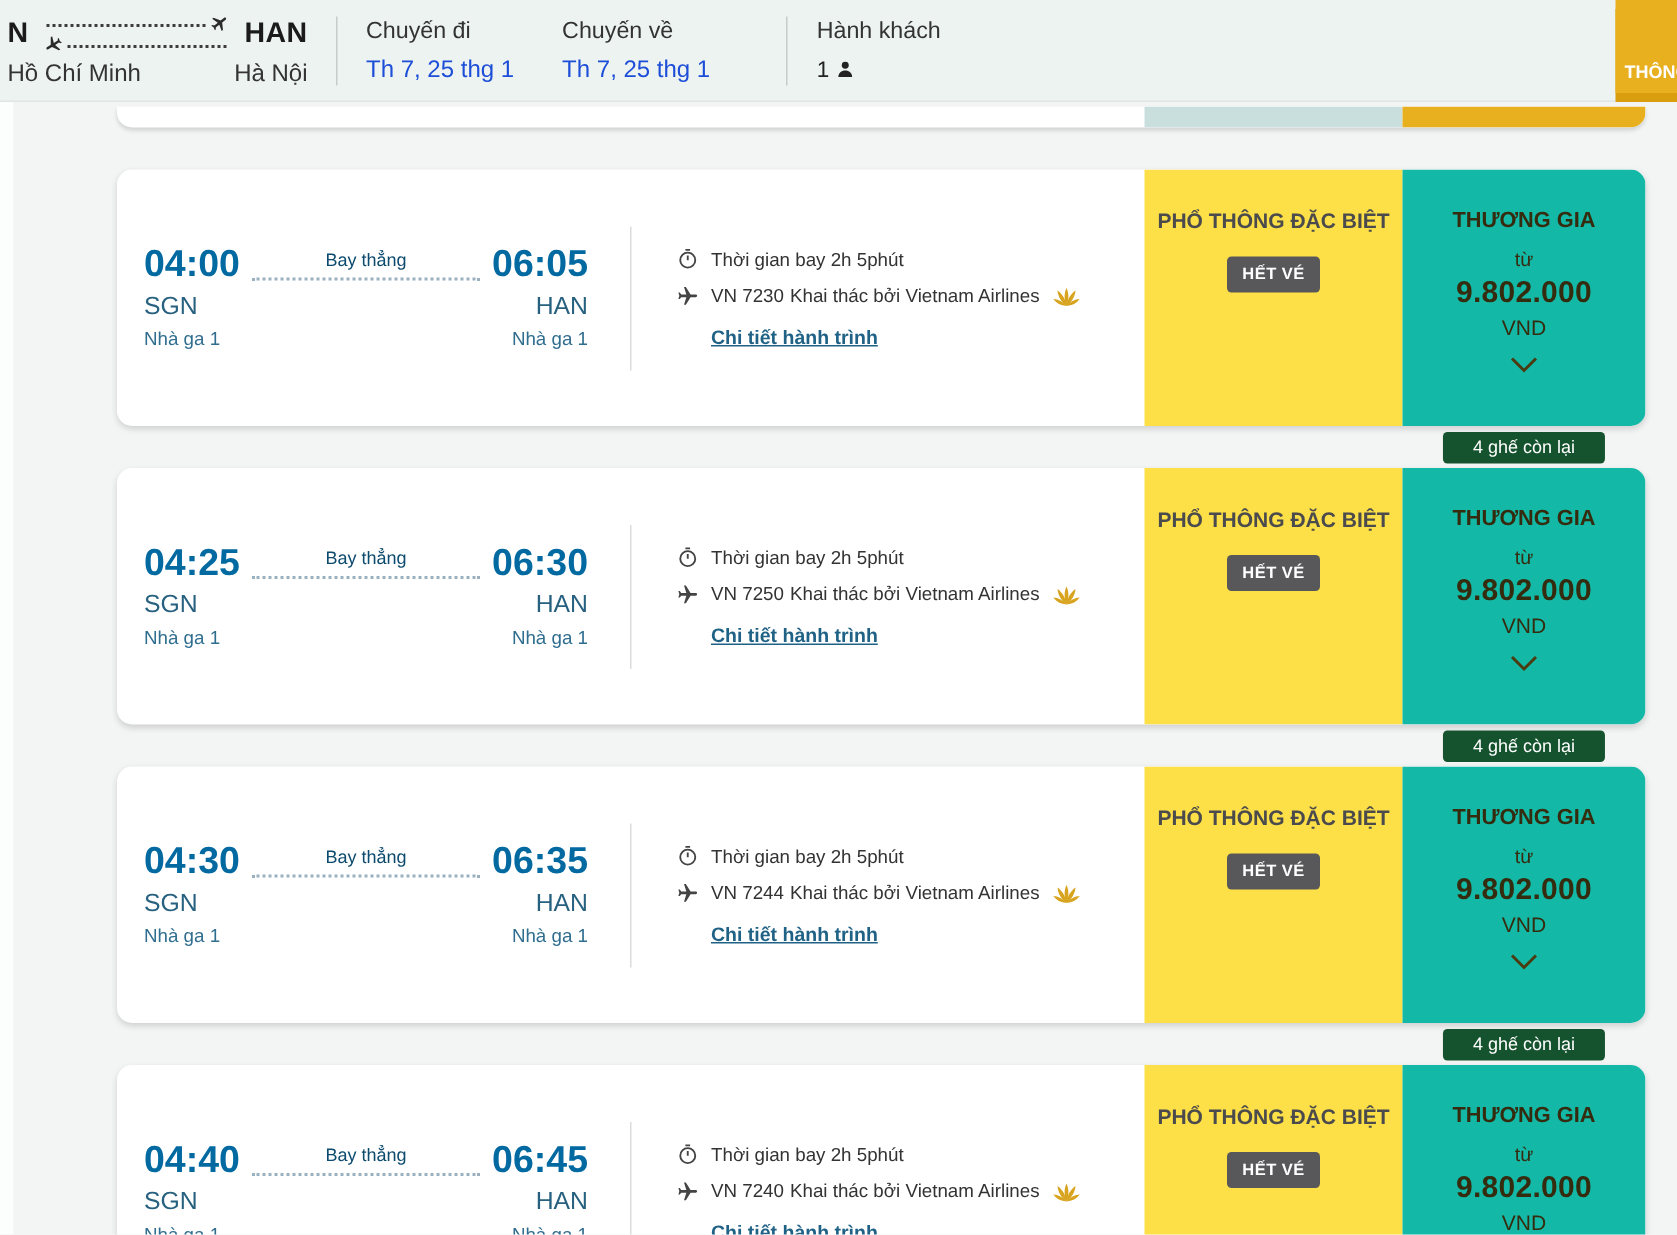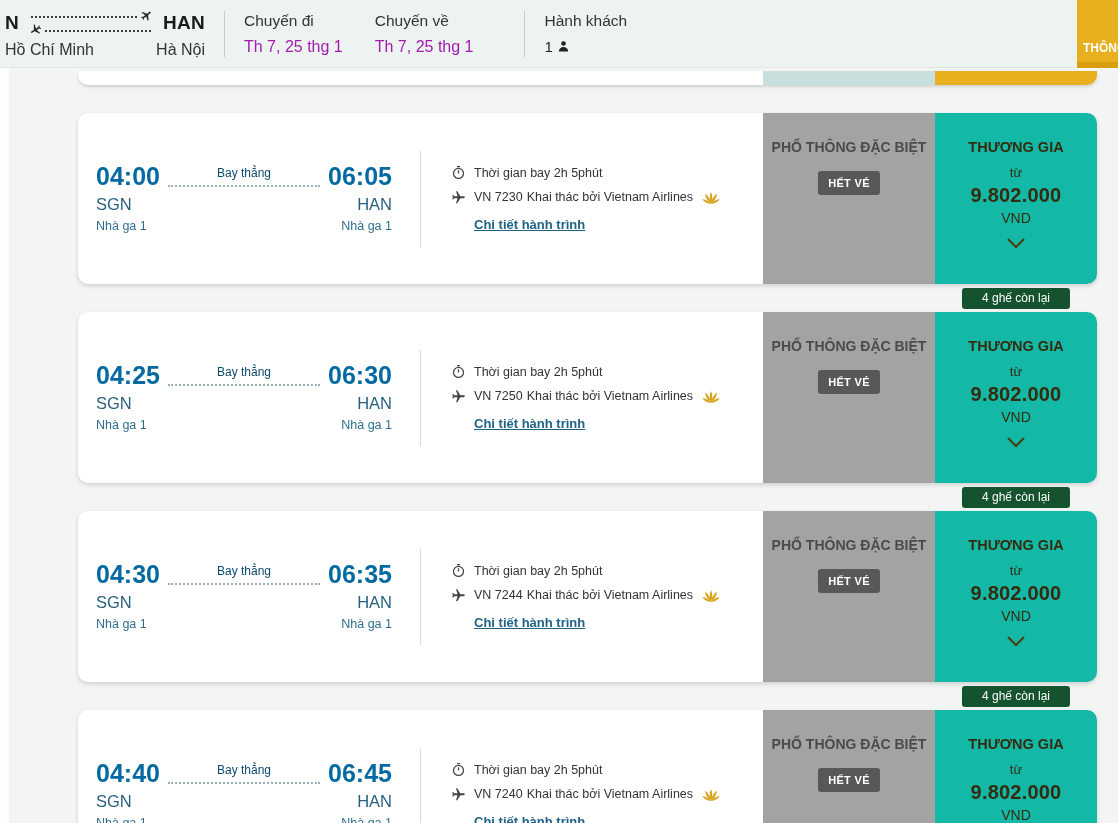--- a/index.html
+++ b/index.html
@@ -24,21 +24,21 @@
   .rline{position:absolute;border-bottom:2px dotted #3c3c3c;height:0;}
   .rline.out{left:2px;right:16px;top:8px;}
   .rline.ret{left:16px;right:2px;top:22px;}
   .rplane{position:absolute;width:13px;height:13px;}
   .rplane.out{right:0;top:1px;transform:rotate(52deg);}
   .rplane.ret{left:0;top:15px;transform:rotate(-122deg);}
   .route-cities{display:flex;justify-content:space-between;font-size:16px;color:#333;margin-top:3px;}
   .vr{width:1px;height:46px;background:#c6ccc9;margin:0 19px;}
   .hcol{display:flex;flex-direction:column;margin-right:32px;}
   .hcol .lbl{font-size:15.5px;color:#333;margin-bottom:8px;}
-  .hcol .val{font-size:16px;color:#a21caf;}
+  .hcol .val{font-size:16px;color:#1d4ed8;}
   .pax-val{display:flex;align-items:center;gap:4px;font-size:15px;color:#222;}
   .pax-val svg{width:13px;height:13px;}
   .corner-btn{
     position:absolute;right:0;top:0;width:41px;height:62px;border:none;cursor:pointer;
     background:#e8b01e;color:#fff;font-size:12px;font-weight:700;
     font-family:inherit;text-align:left;padding:34px 0 0 6px;box-sizing:border-box;
     overflow:hidden;white-space:nowrap;box-shadow:0 6px 0 #d89e0d;
   }
 
   
@@ -73,21 +73,21 @@
   .vdiv{width:1px;height:96px;background:#dcdcdc;margin:0 30px 0 28px;flex:none;}
   .info{display:flex;flex-direction:column;font-size:12.5px;color:#333;}
   .irow{display:flex;align-items:center;margin-bottom:9px;}
   .irow .ico{width:15px;height:15px;margin-right:8px;flex:none;display:inline-flex;}
   .irow .ico svg{width:100%;height:100%;}
   .fl-op{margin-left:4px;}
   .lotus{width:20px;height:16px;margin-left:8px;}
   .details-link{font-size:13px;color:#1f6286;text-decoration:underline;margin-left:23px;margin-top:3px;cursor:pointer;font-weight:bold;}
 
   .fare{flex:none;display:flex;flex-direction:column;align-items:center;box-sizing:border-box;padding-top:26px;}
-  .fare-eco{width:172px;background:#a3a3a3;}
+  .fare-eco{width:172px;background:#fde047;}
   .fare-eco .fare-title{font-size:14px;font-weight:600;color:#4b4b4d;white-space:nowrap;}
   .soldout{margin-top:16px;background:#58585a;color:#fff;font-size:11px;font-weight:700;
     padding:6px 10px;border-radius:3px;letter-spacing:.3px;}
   .fare-biz{width:162px;background:#14b8a6;color:#352b0e;cursor:pointer;}
   .fare-biz .fare-title{font-size:14.5px;font-weight:700;white-space:nowrap;}
   .from{font-size:13px;margin-top:10px;}
   .price{font-size:20px;font-weight:700;margin-top:4px;letter-spacing:.2px;}
   .cur{font-size:14px;margin-top:3px;}
   .chev{margin-top:11px;width:20px;height:12px;cursor:pointer;}
 </style>

